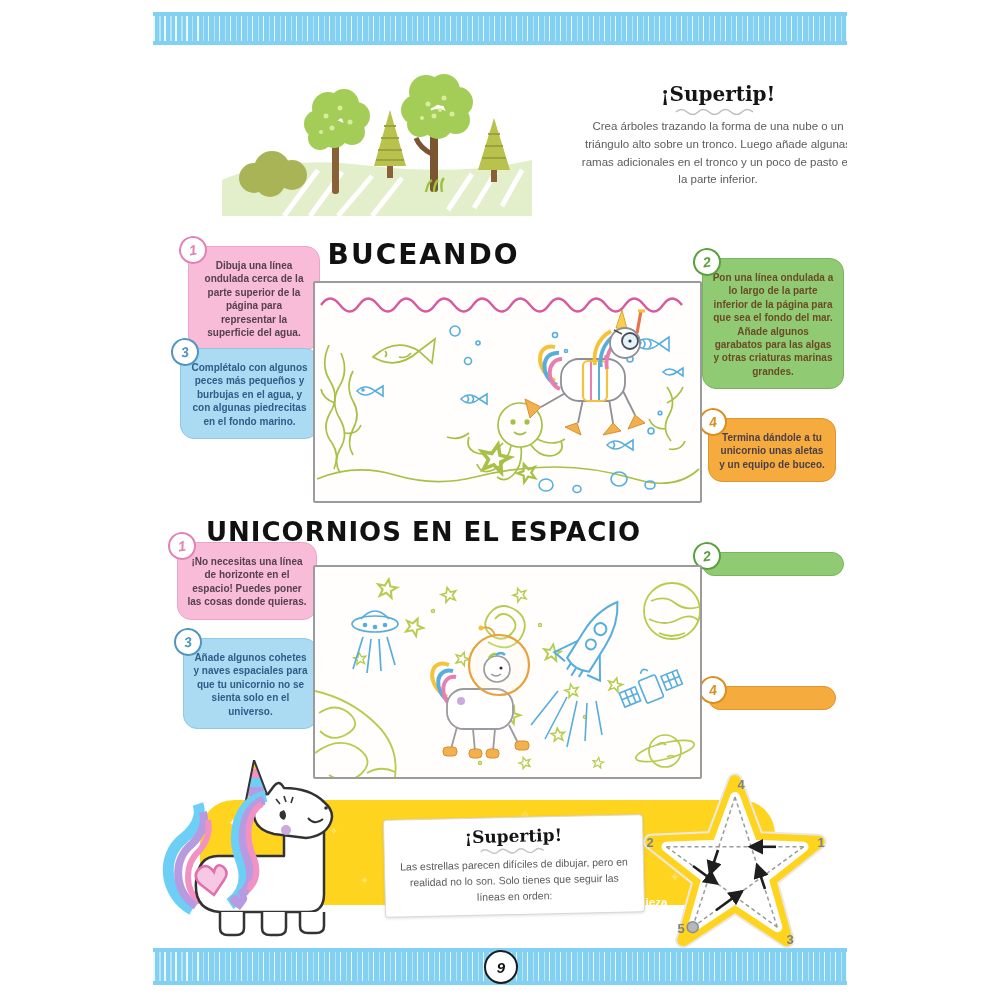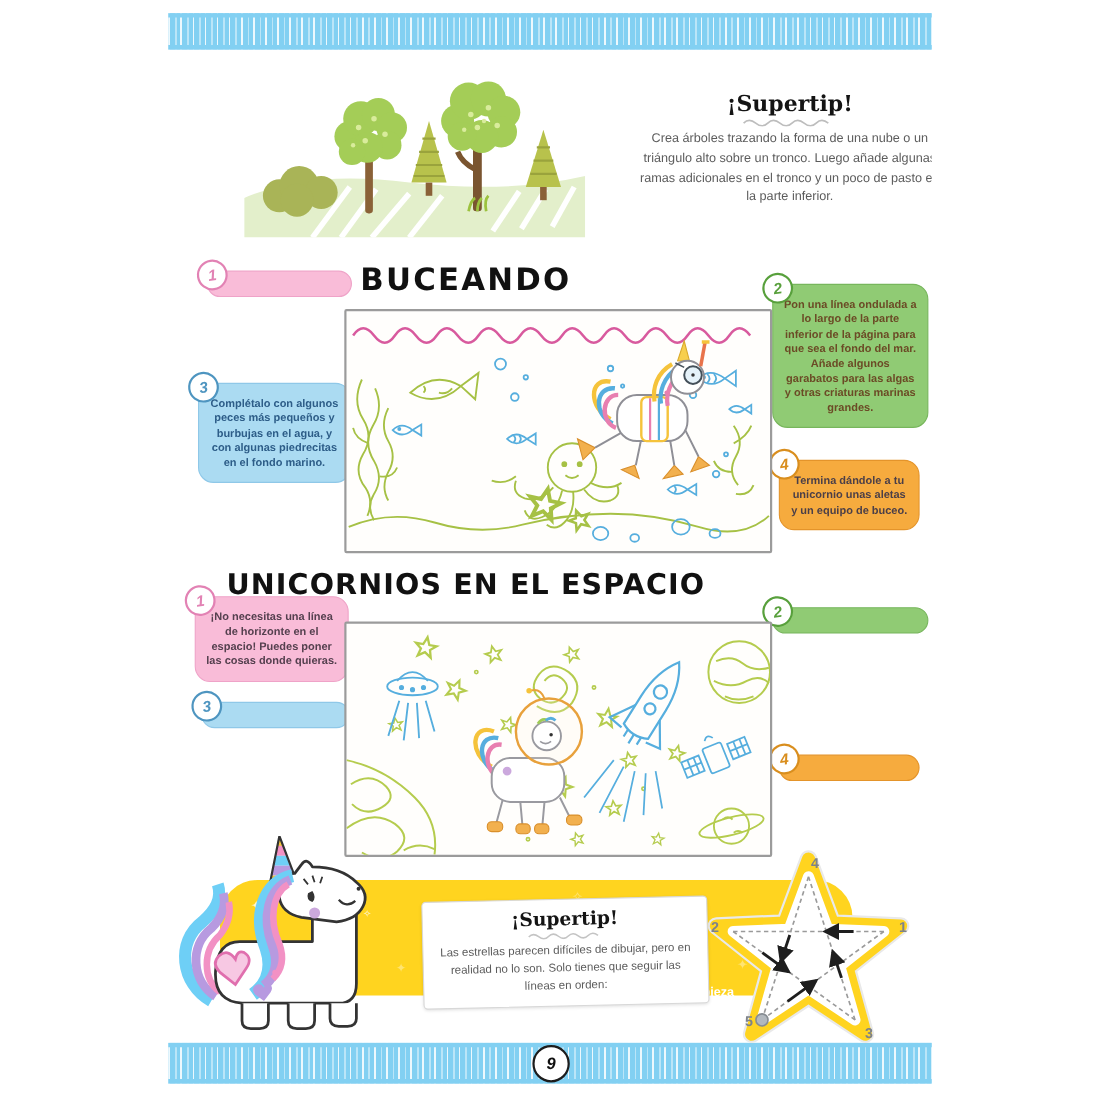--- a/index.html
+++ b/index.html
@@ -154,20 +154,21 @@
     <svg class="st-squiggle" width="88" height="8" viewBox="0 0 88 8">
       <path d="M2 5 q5 -5 11 0 t11 0 t11 0 t11 0 t11 0 t11 0 t11 0" stroke="#bdbdbd" stroke-width="1.5" fill="none"></path>
     </svg>
     <div class="st-body">Crea árboles trazando la forma de una nube o un triángulo alto sobre un tronco. Luego añade algunas ramas adicionales en el tronco y un poco de pasto en la parte inferior.</div>
   </div>
 
   <div id="title-1" class="sec-title">BUCEANDO</div>
 
   <div class="step-box pink" style="left:188px;top:246px;width:112px;">
     <span class="step-badge">1</span>
+    <span class="step-text">Dibuja una línea ondulada cerca de la parte superior de la página para representar la superficie del agua.</span>
   </div>
   <div class="step-box green" style="left:702px;top:258px;width:122px;">
     <span class="step-badge">2</span>
     <span class="step-text">Pon una línea ondulada a lo largo de la parte inferior de la página para que sea el fondo del mar. Añade algunos garabatos para las algas y otras criaturas marinas grandes.</span>
   </div>
   <div class="step-box blue" style="left:180px;top:348px;width:119px;">
     <span class="step-badge">3</span>
     <span class="step-text">Complétalo con algunos peces más pequeños y burbujas en el agua, y con algunas piedrecitas en el fondo marino.</span>
   </div>
   <div class="step-box orange" style="left:708px;top:418px;width:108px;">
@@ -274,20 +275,21 @@
 
   <div class="step-box pink" style="left:177px;top:542px;width:120px;">
     <span class="step-badge">1</span>
     <span class="step-text">¡No necesitas una línea de horizonte en el espacio! Puedes poner las cosas donde quieras.</span>
   </div>
   <div class="step-box green" style="left:702px;top:552px;width:122px;">
     <span class="step-badge">2</span>
   </div>
   <div class="step-box blue" style="left:183px;top:638px;width:115px;">
     <span class="step-badge">3</span>
+    <span class="step-text">Añade algunos cohetes y naves espaciales para que tu unicornio no se sienta solo en el universo.</span>
   </div>
   <div class="step-box orange" style="left:708px;top:686px;width:108px;">
     <span class="step-badge">4</span>
   </div>
 
   <div id="canvas-space" class="canvas">
     <svg viewBox="0 0 385 210">
       <defs>
         <path id="gstar2" d="M0 -7 L2 -2.2 L6.8 -2.2 L3 0.9 L4.3 5.7 L0 2.8 L-4.3 5.7 L-3 0.9 L-6.8 -2.2 L-2 -2.2 Z"></path>
       </defs>

